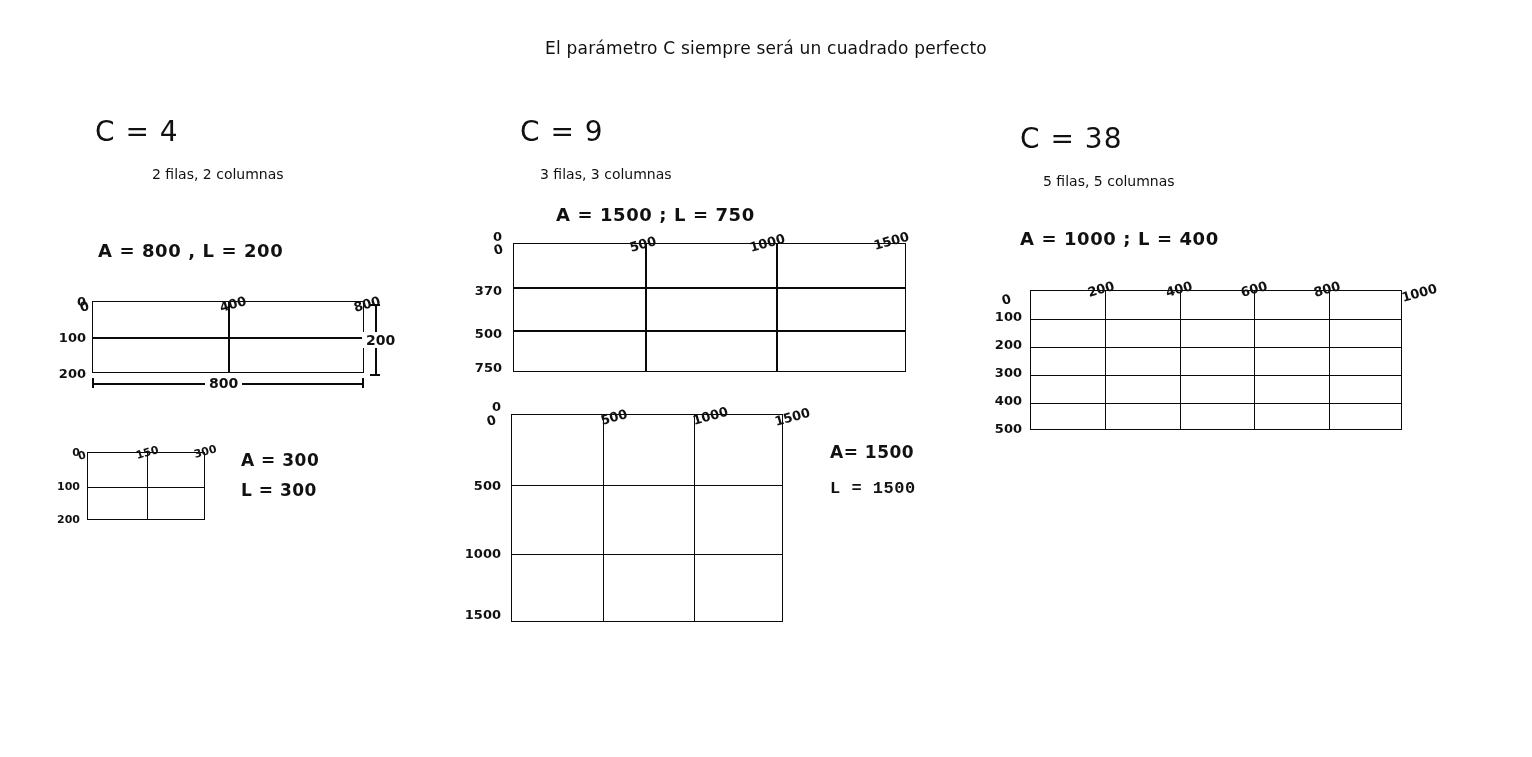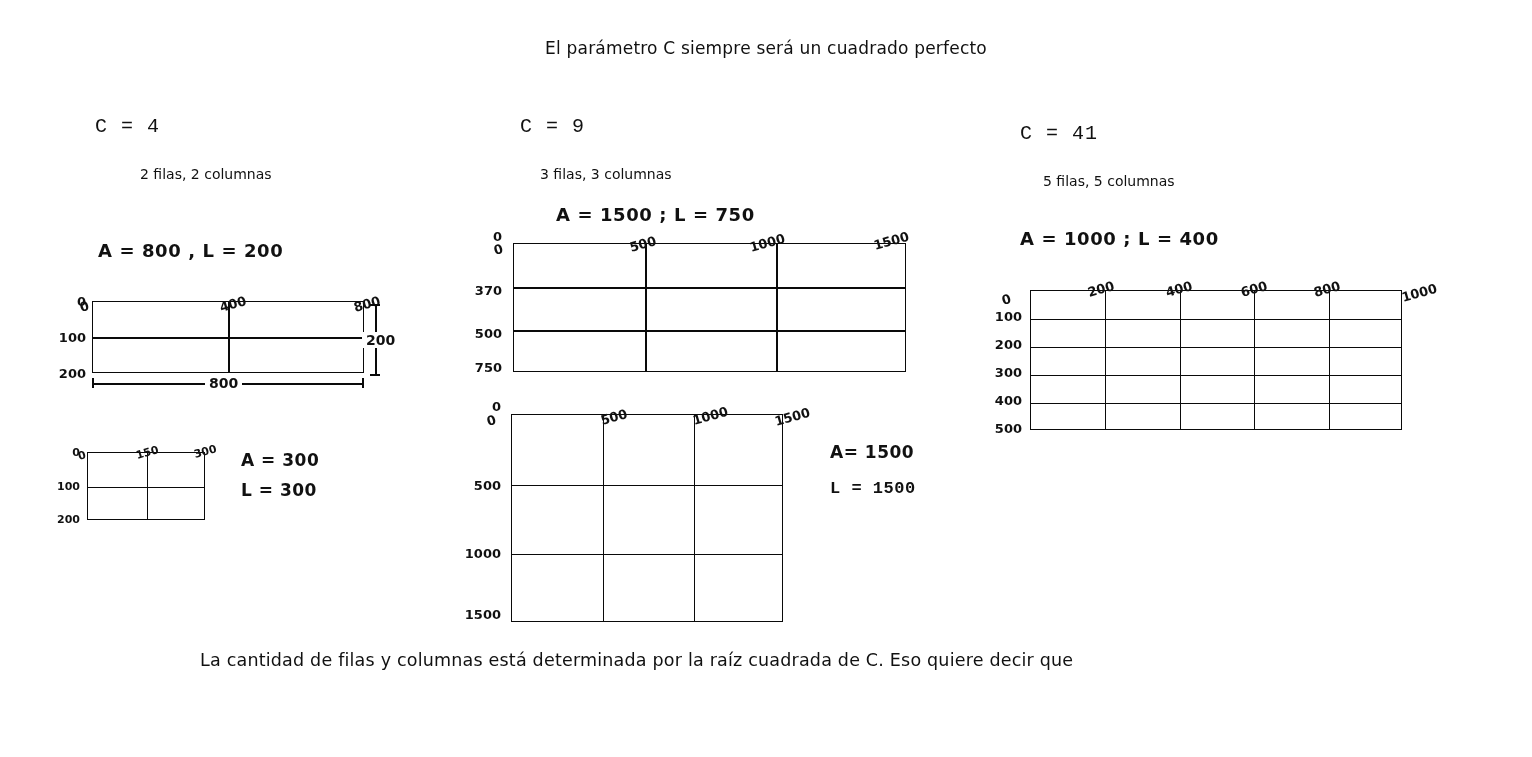--- a/index.html
+++ b/index.html
@@ -20,23 +20,22 @@
   .title {
     top: 38px;
     left: 0;
     width: 1532px;
     text-align: center;
     font-size: 17px;
     letter-spacing: .2px;
   }
 
   .case-title {
-    font-size: 20px;
+    font-size: 28px;
     letter-spacing: 1px;
-    font-family: Liberation Mono, monospace;
   }
   .case-sub {
     font-size: 14px;
   }
   .case-eq {
     font-size: 18px;
     letter-spacing: .6px;
     font-weight: 600;
   }
 
@@ -126,21 +125,21 @@
     line-height: 30px;
     letter-spacing: .2px;
   }
 </style>
 </head>
 <body>
 
 <div class="abs title">El parámetro C siempre será un cuadrado perfecto</div>
 
 <div class="abs case-title" style="left:95px; top:115px;">C = 4</div>
-<div class="abs case-sub" style="left:140px; top:166px;">2 filas, 2 columnas</div>
+<div class="abs case-sub" style="left:152px; top:166px;">2 filas, 2 columnas</div>
 
 <div class="abs case-eq" style="left:98px; top:240px;">A = 800  ,  L = 200</div>
 
 <div class="grid" style="left:92px; top:301px; width:272px; height:72px;">
   <div class="vline" style="left:135px;"></div>
   <div class="hline" style="top:35px;"></div>
 </div>
 <div class="tick-top" style="left:82px; top:300px;">0</div>
 <div class="tick-top" style="left:222px; top:300px;">400</div>
 <div class="tick-top" style="left:356px; top:300px;">800</div>
@@ -196,21 +195,21 @@
 <div class="tick-top" style="left:603px; top:413px;">500</div>
 <div class="tick-top" style="left:695px; top:413px;">1000</div>
 <div class="tick-top" style="left:777px; top:414px;">1500</div>
 <div class="tick-left" style="left:455px; top:399px; width:46px;">0</div>
 <div class="tick-left" style="left:455px; top:478px; width:46px;">500</div>
 <div class="tick-left" style="left:447px; top:546px; width:54px;">1000</div>
 <div class="tick-left" style="left:447px; top:607px; width:54px;">1500</div>
 <div class="note" style="left:830px; top:442px;">A= 1500</div>
 <div class="note" style="left:830px; top:479px;font-family:Liberation Mono, monospace;">L = 1500</div>
 
-<div class="abs case-title" style="left:1020px; top:122px;">C = 41</div>
+<div class="abs case-title" style="left:1020px; top:122px;">C = 38</div>
 <div class="abs case-sub" style="left:1043px; top:173px;">5 filas, 5 columnas</div>
 
 <div class="abs case-eq" style="left:1020px; top:228px;">A = 1000  ;   L = 400</div>
 
 <div class="grid thin" style="left:1030px; top:290px; width:372px; height:140px;">
   <div class="vline" style="left:74px;"></div>
   <div class="vline" style="left:149px;"></div>
   <div class="vline" style="left:223px;"></div>
   <div class="vline" style="left:298px;"></div>
   <div class="hline" style="top:28px;"></div>
@@ -224,14 +223,13 @@
 <div class="tick-top" style="left:1243px; top:285px;">600</div>
 <div class="tick-top" style="left:1316px; top:285px;">800</div>
 <div class="tick-top" style="left:1404px; top:290px;">1000</div>
 <div class="tick-left" style="left:978px; top:309px; width:44px;">100</div>
 <div class="tick-left" style="left:978px; top:337px; width:44px;">200</div>
 <div class="tick-left" style="left:978px; top:365px; width:44px;">300</div>
 <div class="tick-left" style="left:978px; top:393px; width:44px;">400</div>
 <div class="tick-left" style="left:978px; top:421px; width:44px;">500</div>
 
 <div class="footer">
-  <div>La cantidad de filas y columnas está determinada por la raíz cuadrada de C. Eso quiere decir que</div>
 </div>
 
 </body></html>

